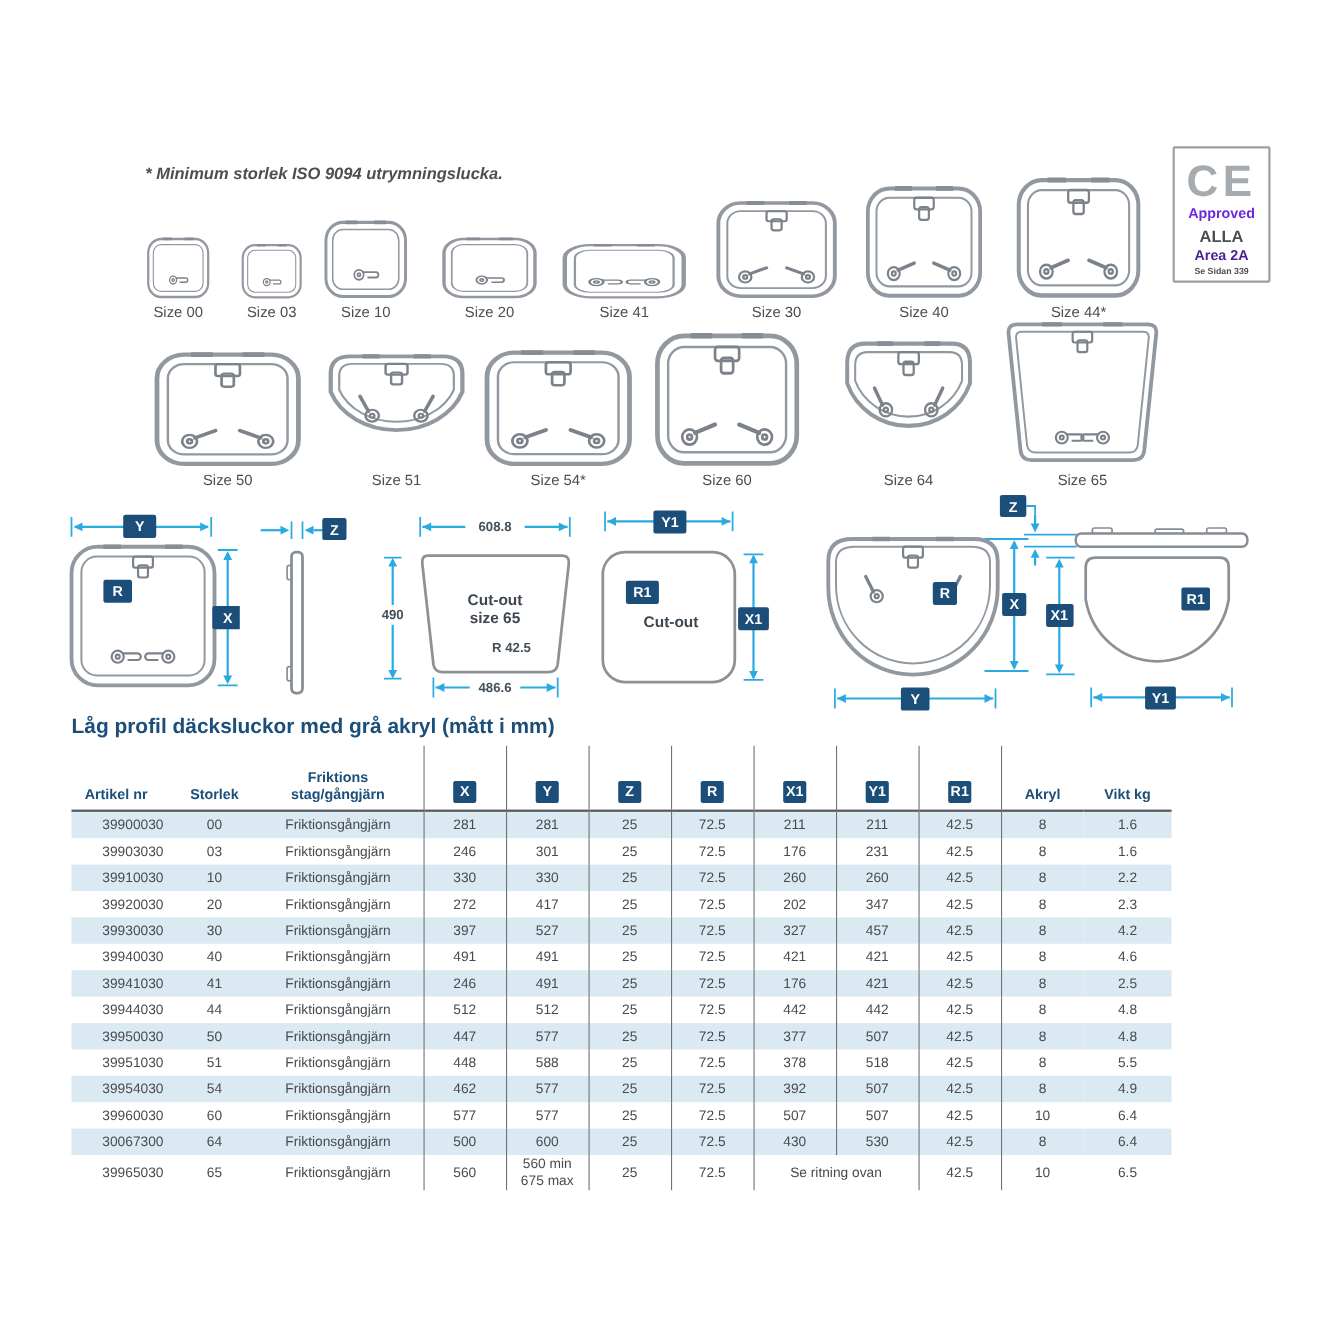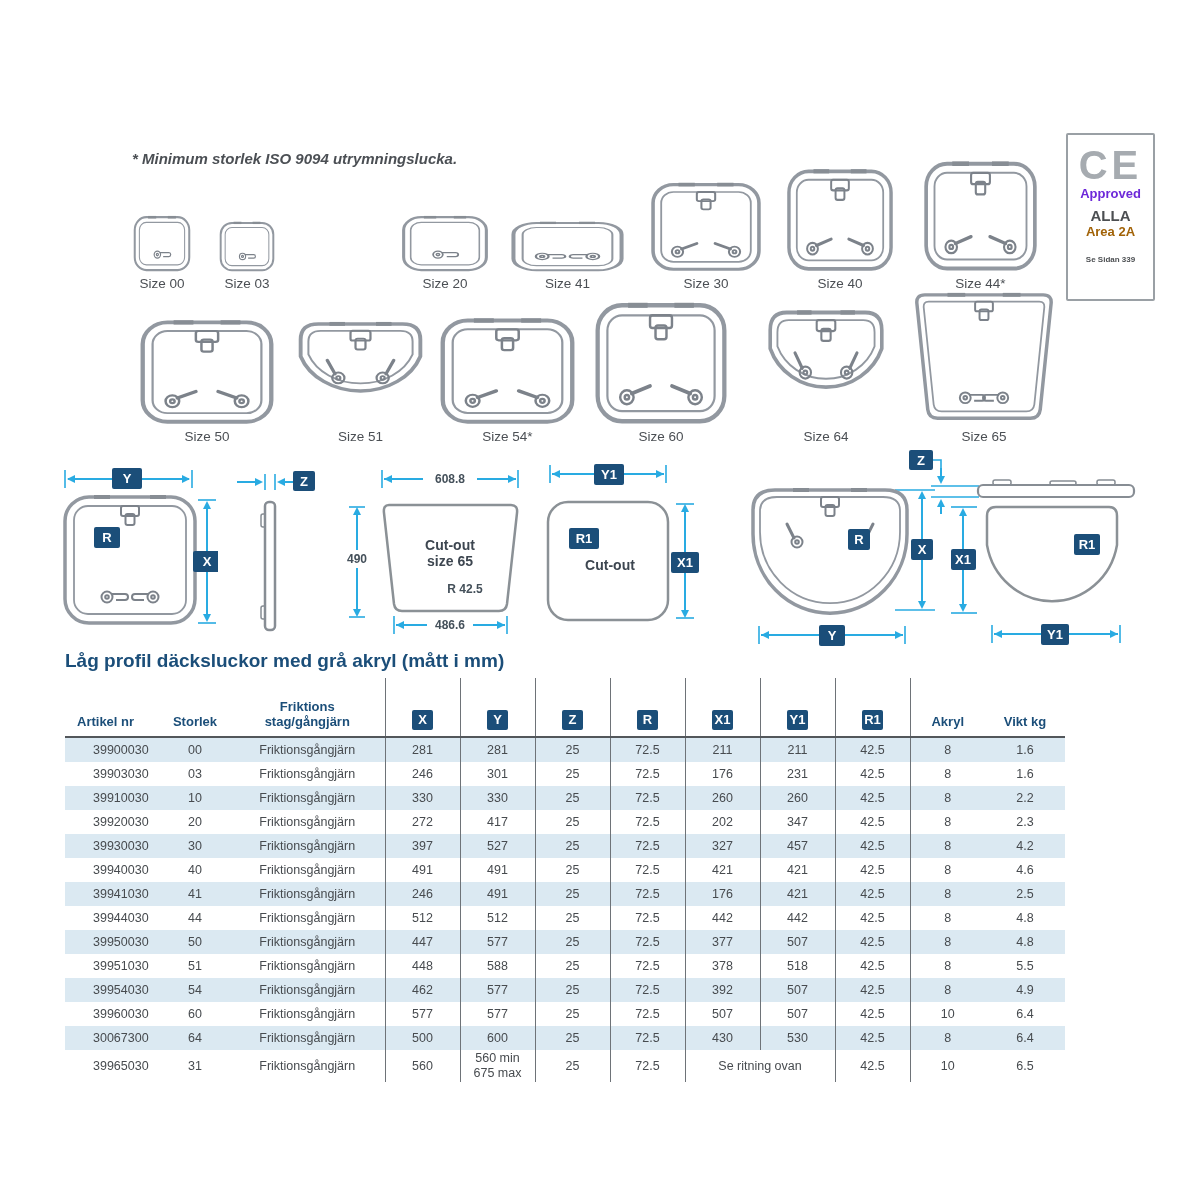--- a/index.html
+++ b/index.html
@@ -4,27 +4,27 @@
 <style>
   html,body{margin:0;padding:0;background:#fff;}
   .page{position:relative;width:1200px;height:1200px;background:#fff;overflow:hidden;
         font-family:"Liberation Sans",sans-serif;}
   .note{position:absolute;left:132px;top:150px;font-size:15px;font-style:italic;
         font-weight:bold;color:#4b4f54;}
   .fig{position:absolute;display:flex;flex-direction:column;align-items:center;text-align:right;}
   .fig svg{display:block;}
   .fig-label{margin-top:4px;font-size:13.5px;color:#4b4f54;white-space:nowrap;}
   
-  .ce-box{position:absolute;left:1066px;top:133px;width:89px;height:168px;
+  .ce-box{position:absolute;left:1066px;top:133px;width:89px;height:124px;
           border:2px solid #9aa0a5;border-radius:2px;text-align:center;box-sizing:border-box;}
   .ce-mark{font-size:40px;font-weight:bold;color:#a6abb0;letter-spacing:4px;line-height:1;margin-top:10px;}
   .ce-approved{font-size:13px;font-weight:bold;color:#6d28d9;margin-top:1px;}
   .ce-alla{font-size:15px;font-weight:bold;color:#4c4f52;margin-top:7px;line-height:1.1;}
-  .ce-area{font-size:13px;font-weight:bold;color:#a16207;line-height:1.1;}
-  .ce-sidan{font-size:8px;font-weight:bold;color:#4c4f52;margin-top:16px;}
+  .ce-area{font-size:13px;font-weight:bold;color:#4c1d95;line-height:1.1;}
+  .ce-sidan{font-size:8px;font-weight:bold;color:#4c4f52;margin-top:3px;}
   
   .diag{position:absolute;}
   .dimtxt{font-size:12px;fill:#44505a;font-weight:bold;}
   .boxtxt{font-size:13px;fill:#ffffff;font-weight:bold;text-anchor:middle;}
   .cuttxt{font-size:14px;fill:#3d4650;font-weight:bold;text-anchor:middle;}
   
   .table-title{position:absolute;left:65px;top:650px;font-size:19px;font-weight:bold;color:#1b4e79;}
   table.spec{position:absolute;left:65px;top:678px;width:1000px;border-collapse:collapse;
              table-layout:fixed;}
   table.spec th{color:#1b4e79;font-weight:bold;font-size:13px;vertical-align:bottom;
@@ -67,20 +67,34 @@
         <rect x="11" y="13" width="78" height="66" rx="12" fill="none" stroke="#9298a0" stroke-width="1.8"></rect>
         <line x1="26" y1="5" x2="40" y2="5" stroke="#878d94" stroke-width="4"></line>
         <line x1="60" y1="5" x2="74" y2="5" stroke="#878d94" stroke-width="4"></line>
         <g fill="none" stroke="#7c828a" stroke-width="2">
           <circle cx="42" cy="63" r="5.5"></circle>
           <circle cx="42" cy="63" r="1.8"></circle>
           <path d="M46,60 h16 a2.5,2.5 0 0 1 0,6 h-10"></path>
         </g>
       </svg>
       <div class="fig-label">Size 03</div>
+    </div>
+  <div class="fig" style="left:294px;top:198px;width:77px">
+      <svg viewBox="0 0 100 90" width="100%" height="74" preserveAspectRatio="none">
+        <rect x="3" y="5" width="94" height="82" rx="20" fill="#fff" stroke="#9298a0" stroke-width="3.5"></rect>
+        <rect x="11" y="13" width="78" height="66" rx="12" fill="none" stroke="#9298a0" stroke-width="1.8"></rect>
+        <line x1="26" y1="5" x2="40" y2="5" stroke="#878d94" stroke-width="4"></line>
+        <line x1="60" y1="5" x2="74" y2="5" stroke="#878d94" stroke-width="4"></line>
+        <g fill="none" stroke="#7c828a" stroke-width="2">
+          <circle cx="42" cy="63" r="5.5"></circle>
+          <circle cx="42" cy="63" r="1.8"></circle>
+          <path d="M46,60 h16 a2.5,2.5 0 0 1 0,6 h-10"></path>
+        </g>
+      </svg>
+      <div class="fig-label">Size 10</div>
     </div>
   <div class="fig" style="left:401px;top:214px;width:88px">
       <svg viewBox="0 0 100 90" width="100%" height="58" preserveAspectRatio="none">
         <rect x="3" y="5" width="94" height="82" rx="20" fill="#fff" stroke="#9298a0" stroke-width="3.5"></rect>
         <rect x="11" y="13" width="78" height="66" rx="12" fill="none" stroke="#9298a0" stroke-width="1.8"></rect>
         <line x1="26" y1="5" x2="40" y2="5" stroke="#878d94" stroke-width="4"></line>
         <line x1="60" y1="5" x2="74" y2="5" stroke="#878d94" stroke-width="4"></line>
         <g fill="none" stroke="#7c828a" stroke-width="2">
           <circle cx="42" cy="63" r="5.5"></circle>
           <circle cx="42" cy="63" r="1.8"></circle>
@@ -707,21 +721,21 @@
           <td class="bl">25</td>
           <td class="bl">72.5</td>
           <td class="bl">430</td>
           <td class="bl">530</td>
           <td class="bl br">42.5</td>
           <td>8</td>
           <td>6.4</td>
         </tr>
         <tr>
           <td class="first">39965030</td>
-          <td>31</td>
+          <td>65</td>
           <td>Friktionsgångjärn</td>
           <td class="bl">560</td>
           <td class="bl">560 min
 675 max</td>
           <td class="bl">25</td>
           <td class="bl">72.5</td>
           <td class="bl" colspan="2">Se ritning ovan</td>
           <td class="bl br">42.5</td>
           <td>10</td>
           <td>6.5</td>

